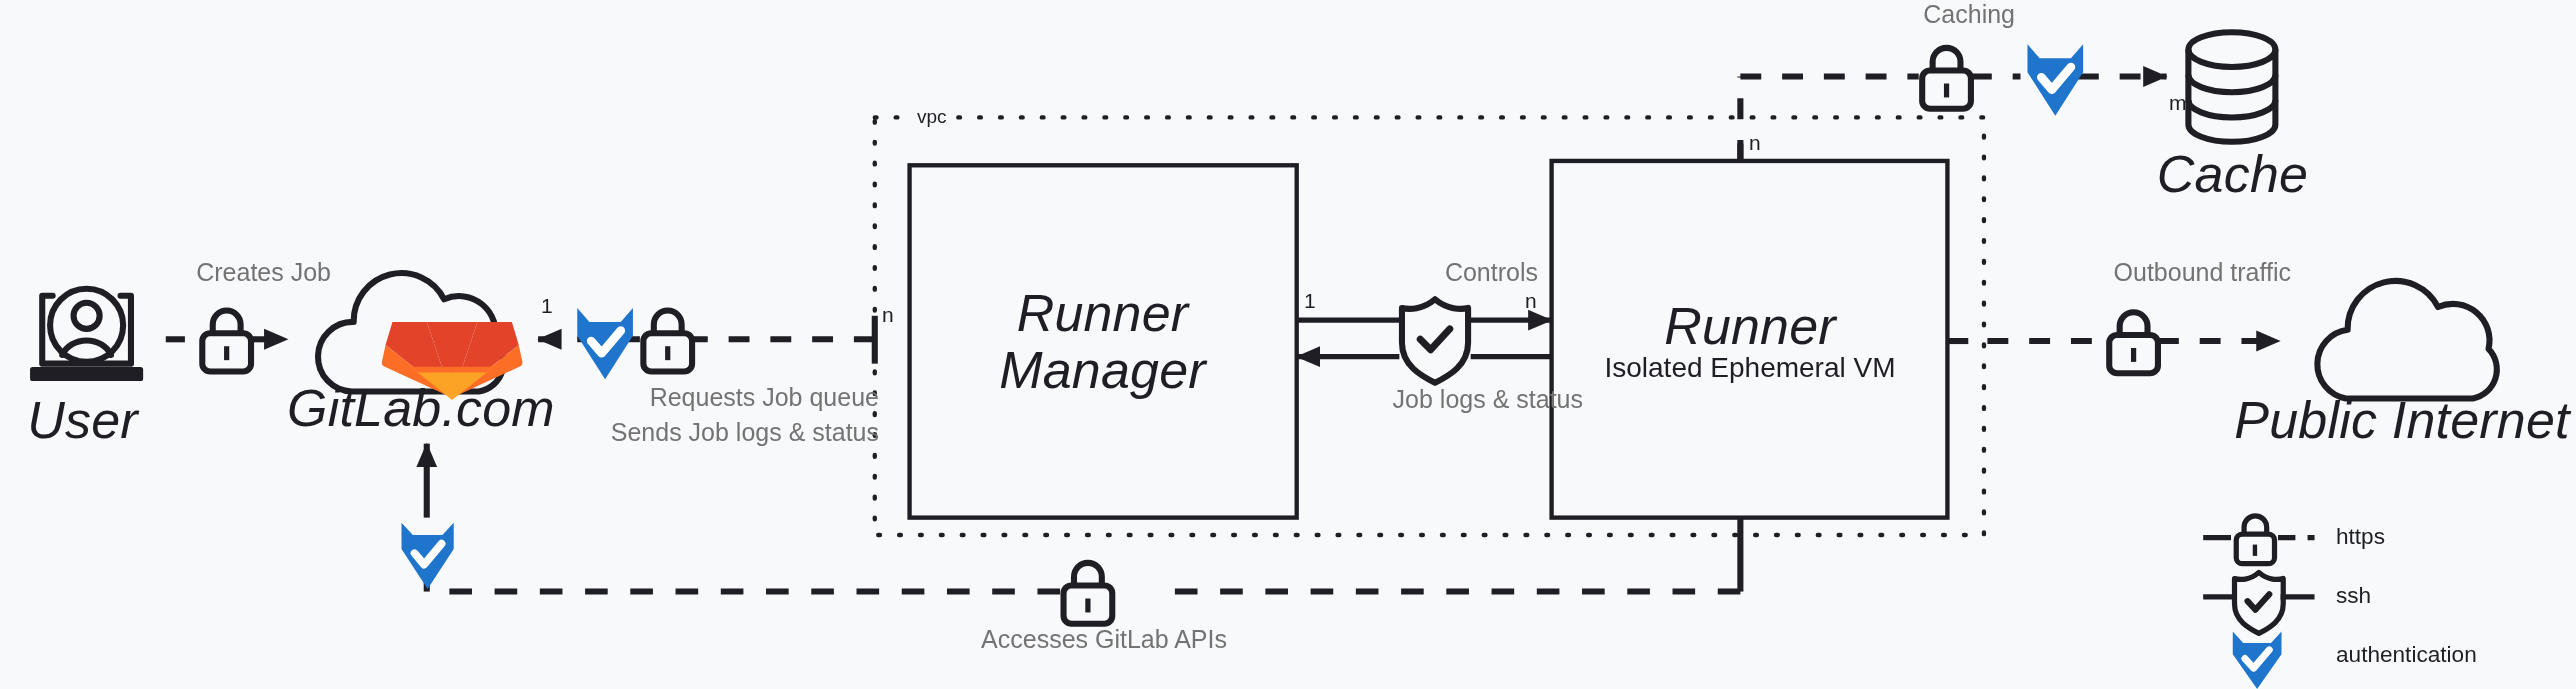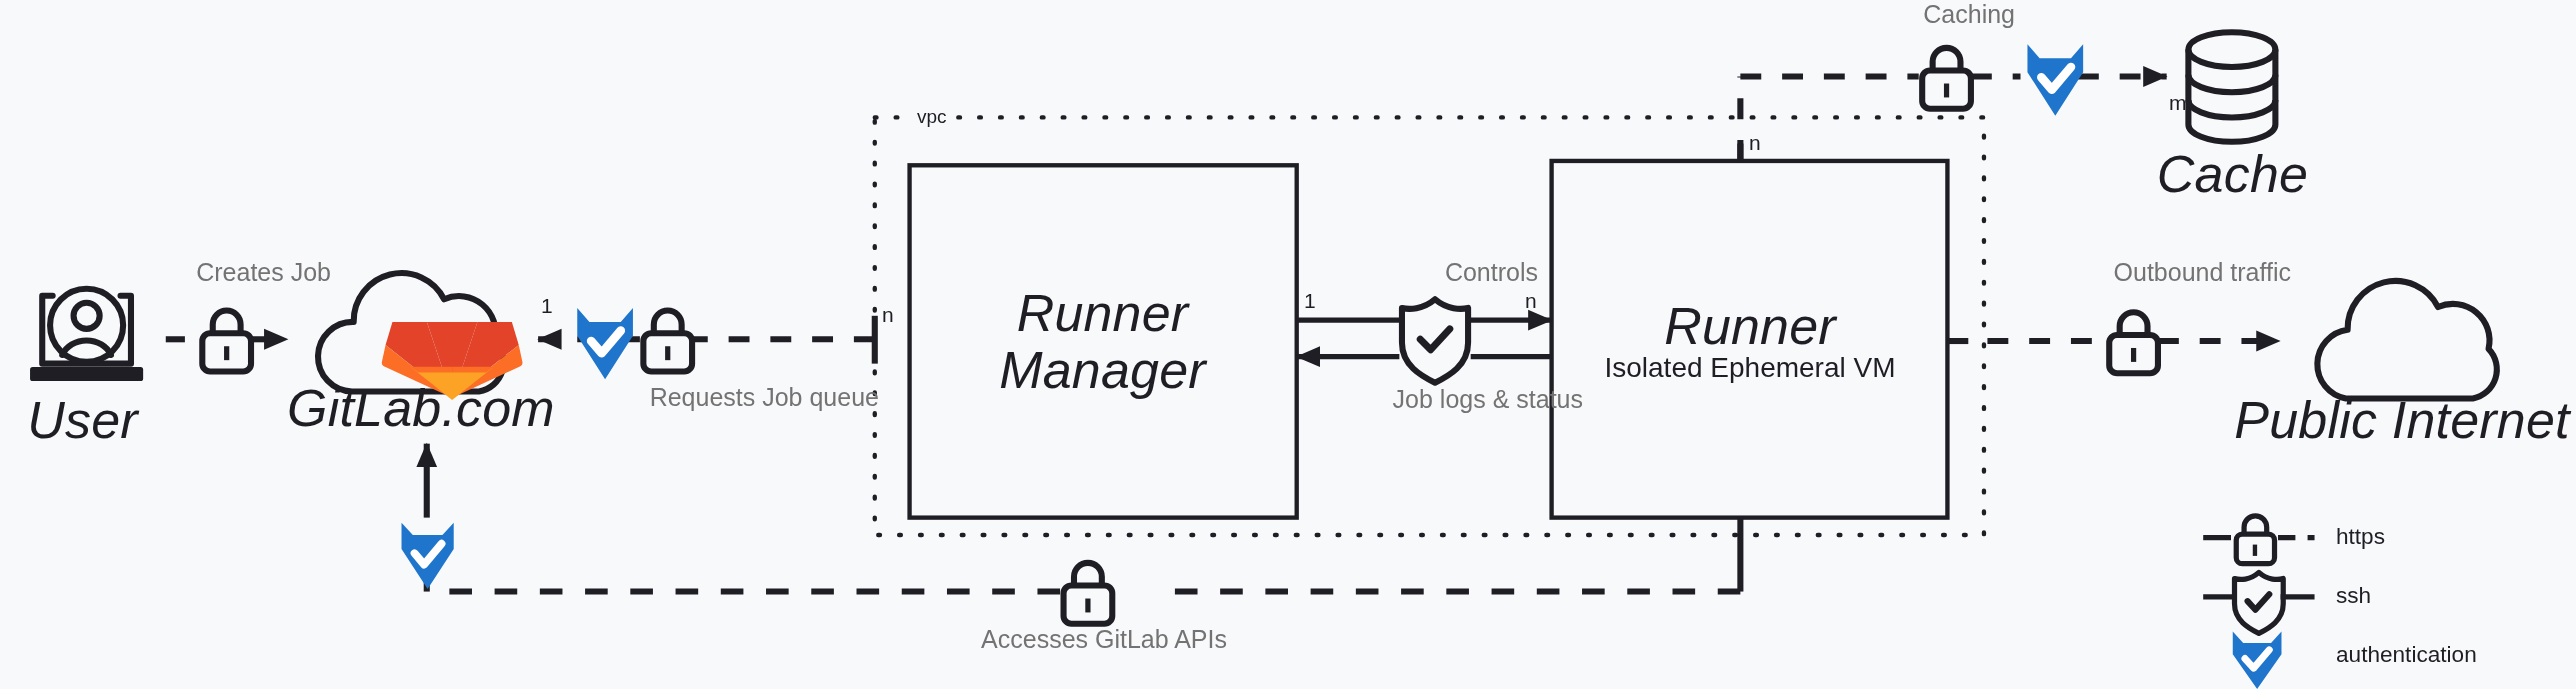--- a/index.html
+++ b/index.html
@@ -202,20 +202,21 @@
 
 <div class="nodeLabel big" style="left:2141px;top:144px;width:183px;">Cache</div>
 
 <div class="nodeLabel big" style="left:2228px;top:390px;width:348px;">Public Internet</div>
 
 <div class="vpcTag" style="left:910px;top:106px;">vpc</div>
 
 <div class="edge" style="left:122px;top:258px;width:209px;">Creates Job</div>
 
 <div class="edge" style="left:531px;top:383px;width:348px;">Requests Job queue</div>
+<div class="edge" style="left:531px;top:418px;width:348px;">Sends Job logs &amp; status</div>
 
 <div class="edge" style="left:1347px;top:258px;width:191px;">Controls</div>
 
 <div class="edge" style="left:1305px;top:385px;width:278px;">Job logs &amp; status</div>
 
 <div class="edge" style="left:1858px;top:0px;width:157px;">Caching</div>
 
 <div class="edge" style="left:2021px;top:258px;width:270px;">Outbound traffic</div>
 
 <div class="edge" style="left:949px;top:625px;width:278px;">Accesses GitLab APIs</div>

